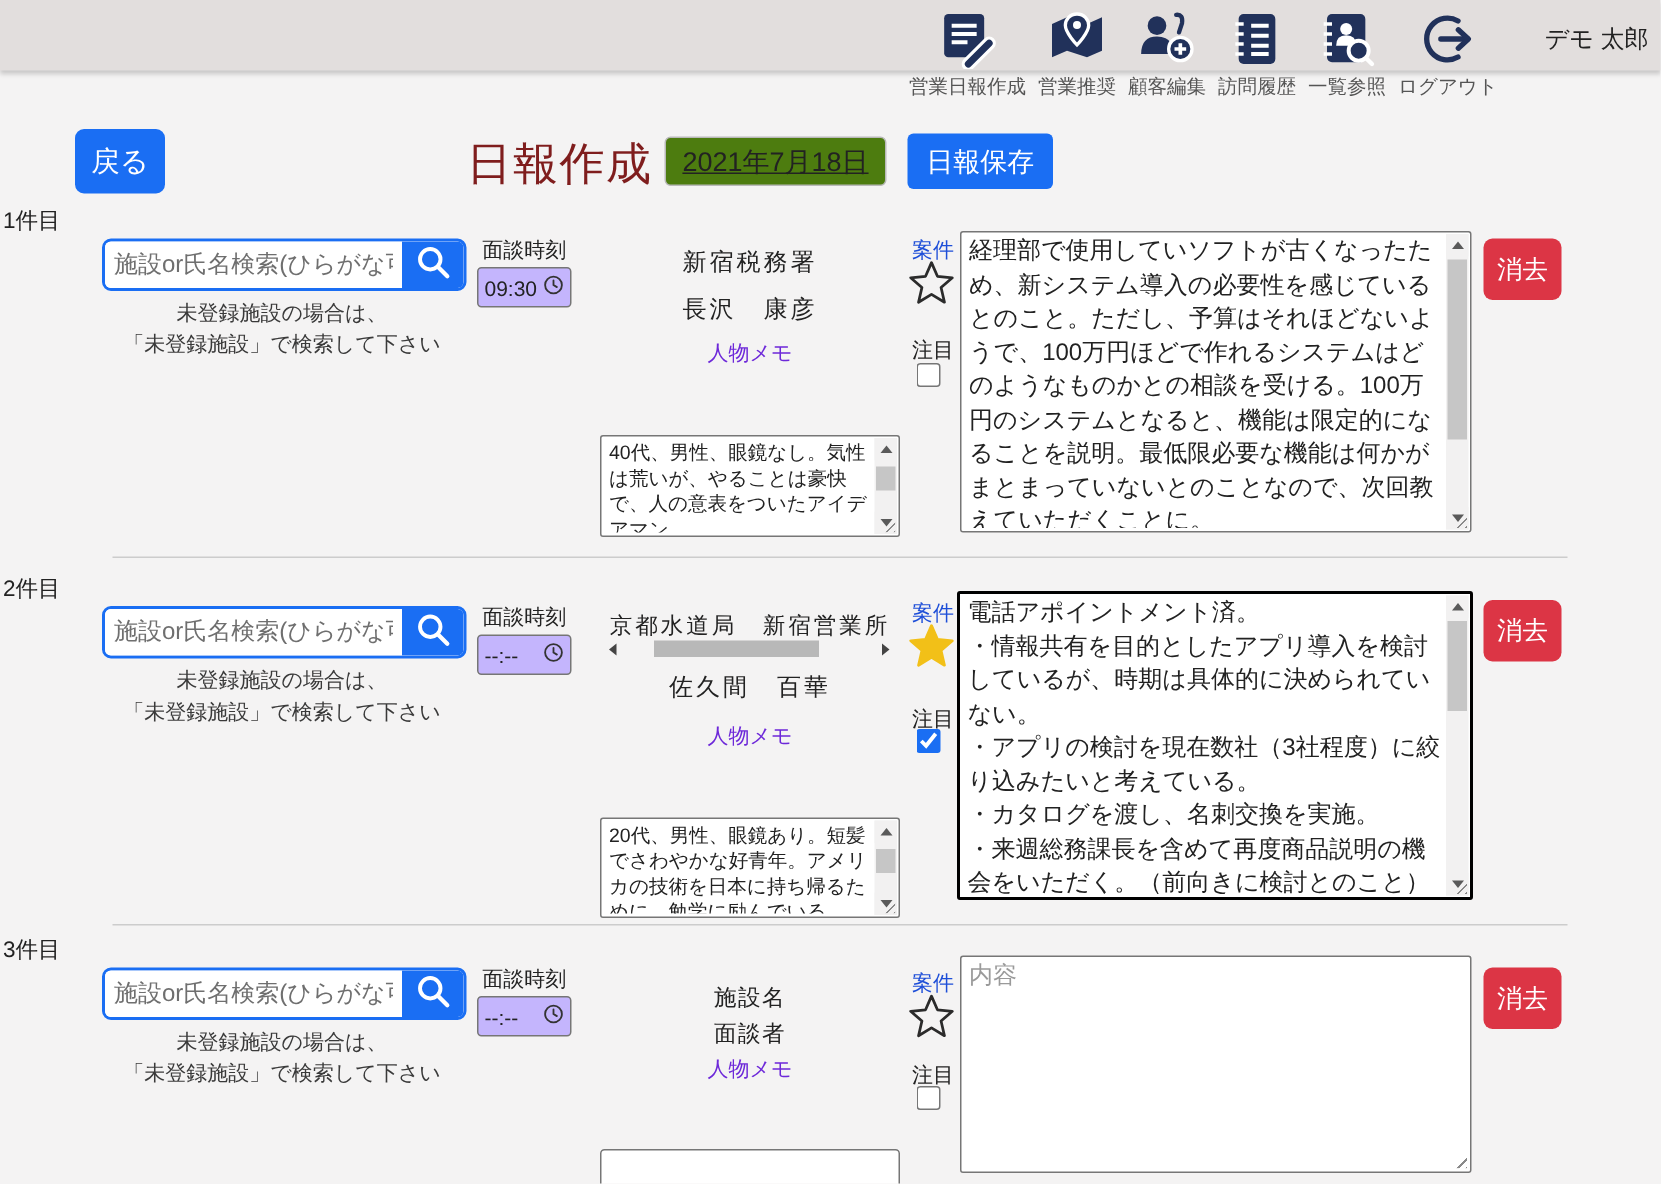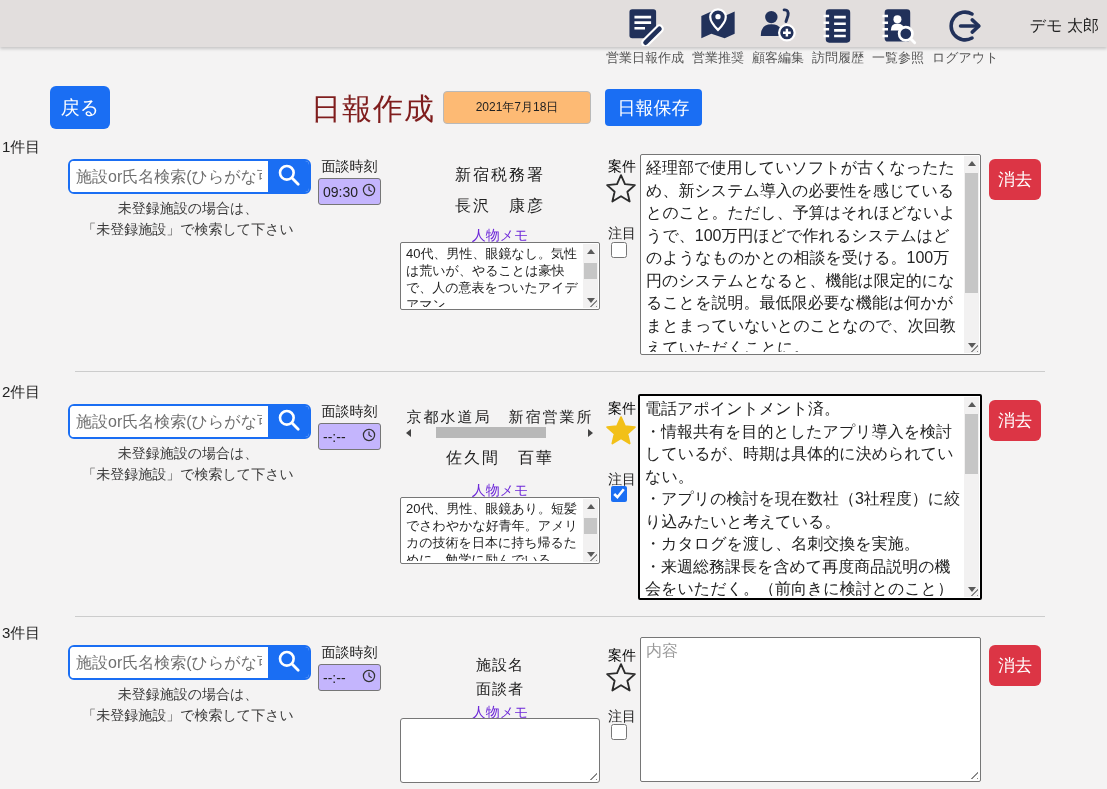--- a/index.html
+++ b/index.html
@@ -11,21 +11,21 @@
   .nav { position:absolute; left:606px; top:5px; display:flex; gap:8px; align-items:flex-start; }
   .nav-item { display:flex; flex-direction:column; align-items:center; cursor:pointer; }
   .nav-item .ic { height:42px; display:flex; align-items:center; justify-content:center; }
   .nav-item .lbl { font-size:13px; color:#555; margin-top:2px; white-space:nowrap; }
   .user-name { position:absolute; right:8px; top:16px; font-size:16px; color:#222; }
 
   
   .btn-blue { background:#1a6ef3; color:#fff; border:none; border-radius:6px; cursor:pointer; }
   .back-btn { position:absolute; left:50px; top:86px; width:60px; height:43px; font-size:19px; }
   .page-title { position:absolute; left:250px; top:89px; width:185px; text-align:right; font-size:30px; color:#7f1d1d; letter-spacing:1px;font-family:Liberation Mono, monospace; }
-  .date-box { position:absolute; left:443px; top:91px; width:148px; height:33px; background:#fdba74; border:1px solid #b9b9b9; border-radius:4px; font-size:12px; display:flex; align-items:center; justify-content:center; }
+  .date-box { position:absolute; left:443px; top:91px; width:148px; height:33px; background:#4d7c0f; border:1px solid #b9b9b9; border-radius:4px; font-size:18px; display:flex; align-items:center; justify-content:center;text-decoration:underline; }
   .save-btn { position:absolute; left:605px; top:89px; width:97px; height:37px; font-size:18px; border-radius:4px; }
 
   
   .divider { position:absolute; left:75px; width:970px; height:1px; background:#ccc; }
 
   
   .section { position:absolute; left:0; width:894px; }
   .sec-label { position:absolute; left:2px; top:1px; font-size:15px; color:#222; }
 
   .search-group { position:absolute; left:68px; top:22px; display:flex; height:35px; border:2px solid #1a6ef3; border-radius:6px; background:#fff; overflow:hidden; }
@@ -38,21 +38,21 @@
   .time-input { position:absolute; left:318px; top:41px; width:63px; height:27px; background:#c4b5fd; border:1px solid #767676; border-radius:3px; display:flex; align-items:center; padding:0 4px; font-size:14px; cursor:text; }
   .time-input .tv { flex:1; }
   .time-input svg { flex:0 0 auto; }
 
   .facility { position:absolute; left:390px; width:220px; text-align:center; font-size:16px; letter-spacing:2px; color:#222; }
   .person   { position:absolute; left:390px; width:220px; text-align:center; font-size:16px; letter-spacing:2px; color:#222; }
   .memo-label { position:absolute; left:390px; width:220px; text-align:center; font-size:14px; color:#6d28d9; }
 
   .fbox { background:#fff; border:1px solid #767676; position:absolute;padding-left:43px; }
   .fbox .txt { position:absolute; inset:2px 17px 2px 5px; overflow:hidden; white-space:pre-wrap; word-break:break-all; }
-  .memo-box { left:400px; width:200px; border-radius:2px; }
+  .memo-box { left:400px; width:200px; border-radius:2px;margin-top:48px; }
   .memo-box .txt { font-size:13px; line-height:17px; }
   .content-box { left:640px; width:341px; border-radius:2px; }
   .content-box .txt { font-size:16px; line-height:22.5px; }
   .content-box.focused { border:2px solid #000; }
   .placeholder { color:#9a9a9a; }
 
   
   .vsb { position:absolute; top:1px; right:1px; bottom:1px; width:15px; background:#f2f1f1; display:flex; flex-direction:column; }
   .vsb .btn { height:15px; display:flex; align-items:center; justify-content:center; background:#f2f1f1; }
   .vsb .track { flex:1; position:relative; }
@@ -65,21 +65,21 @@
   
   .hsb { position:absolute; left:402px; width:194px; height:13px; display:flex; align-items:center; }
   .hsb .btn { width:12px; height:13px; display:flex; align-items:center; justify-content:center; }
   .hsb .track { flex:1; height:13px; position:relative; }
   .hsb .thumb { position:absolute; top:1px; height:11px; background:#b8b8b8; }
 
   .resize-handle { position:absolute; right:2px; bottom:2px; width:10px; height:10px;
     background:repeating-linear-gradient(-45deg, #8a8a8a 0 1px, transparent 1px 4px);
     clip-path:polygon(100% 0, 100% 100%, 0 100%); cursor:nwse-resize; }
 
-  .case-label { position:absolute; left:604px; width:36px; text-align:center; font-size:14px; color:#000000; }
+  .case-label { position:absolute; left:604px; width:36px; text-align:center; font-size:14px; color:#1d4ed8; }
   .star { position:absolute; left:602px; width:38px; text-align:center; cursor:pointer; }
   .star svg path { fill:none; stroke:#2b2b2b; stroke-width:1.3; stroke-linejoin:round; }
   .star.filled svg path { fill:#f2c018; stroke:#f2c018; }
   .att-label { position:absolute; left:604px; width:36px; text-align:center; font-size:14px; color:#222; }
   .att-check { position:absolute; left:611px; width:16px; height:16px; accent-color:#1a6ef3; cursor:pointer; }
 
   .del-btn { position:absolute; left:989px; width:52px; height:41px; background:#dc3545; color:#fff; border:none; border-radius:6px; font-size:17px; cursor:pointer; font-family:inherit; }
 </style>
 </head>
 <body>

